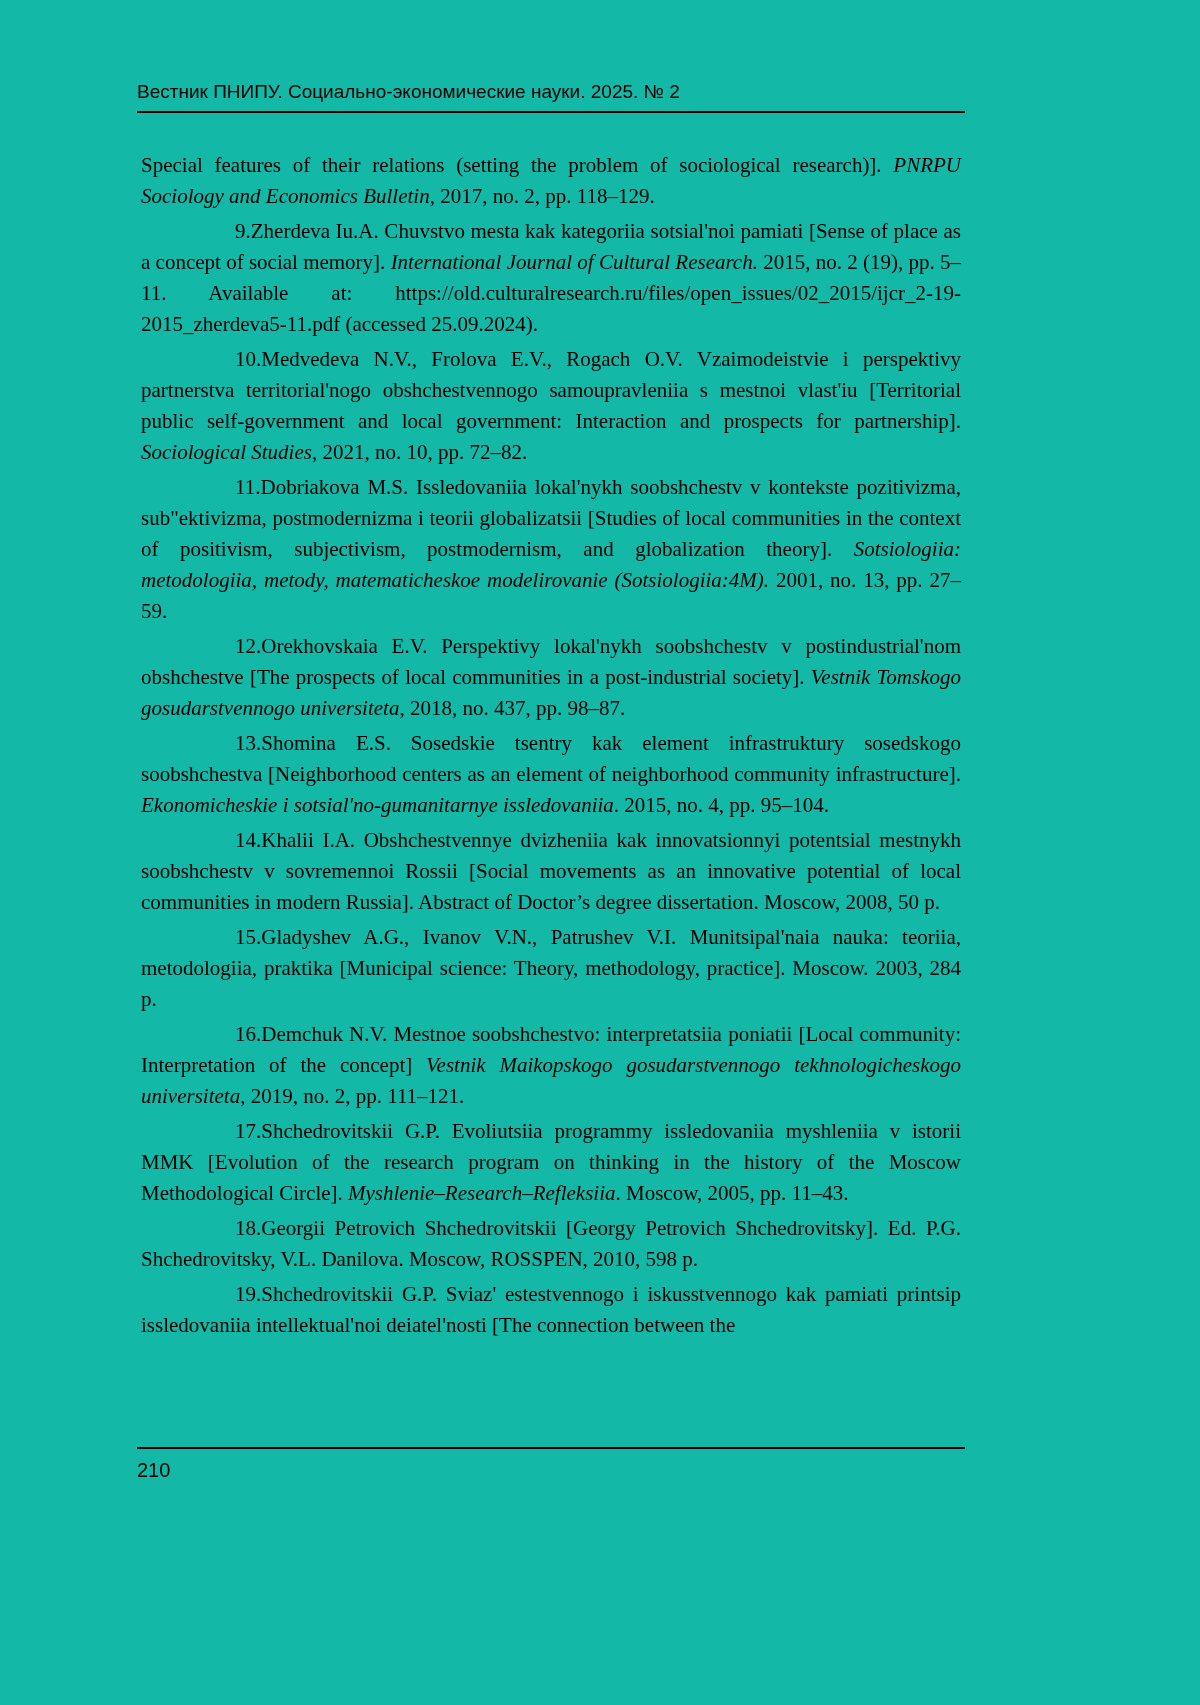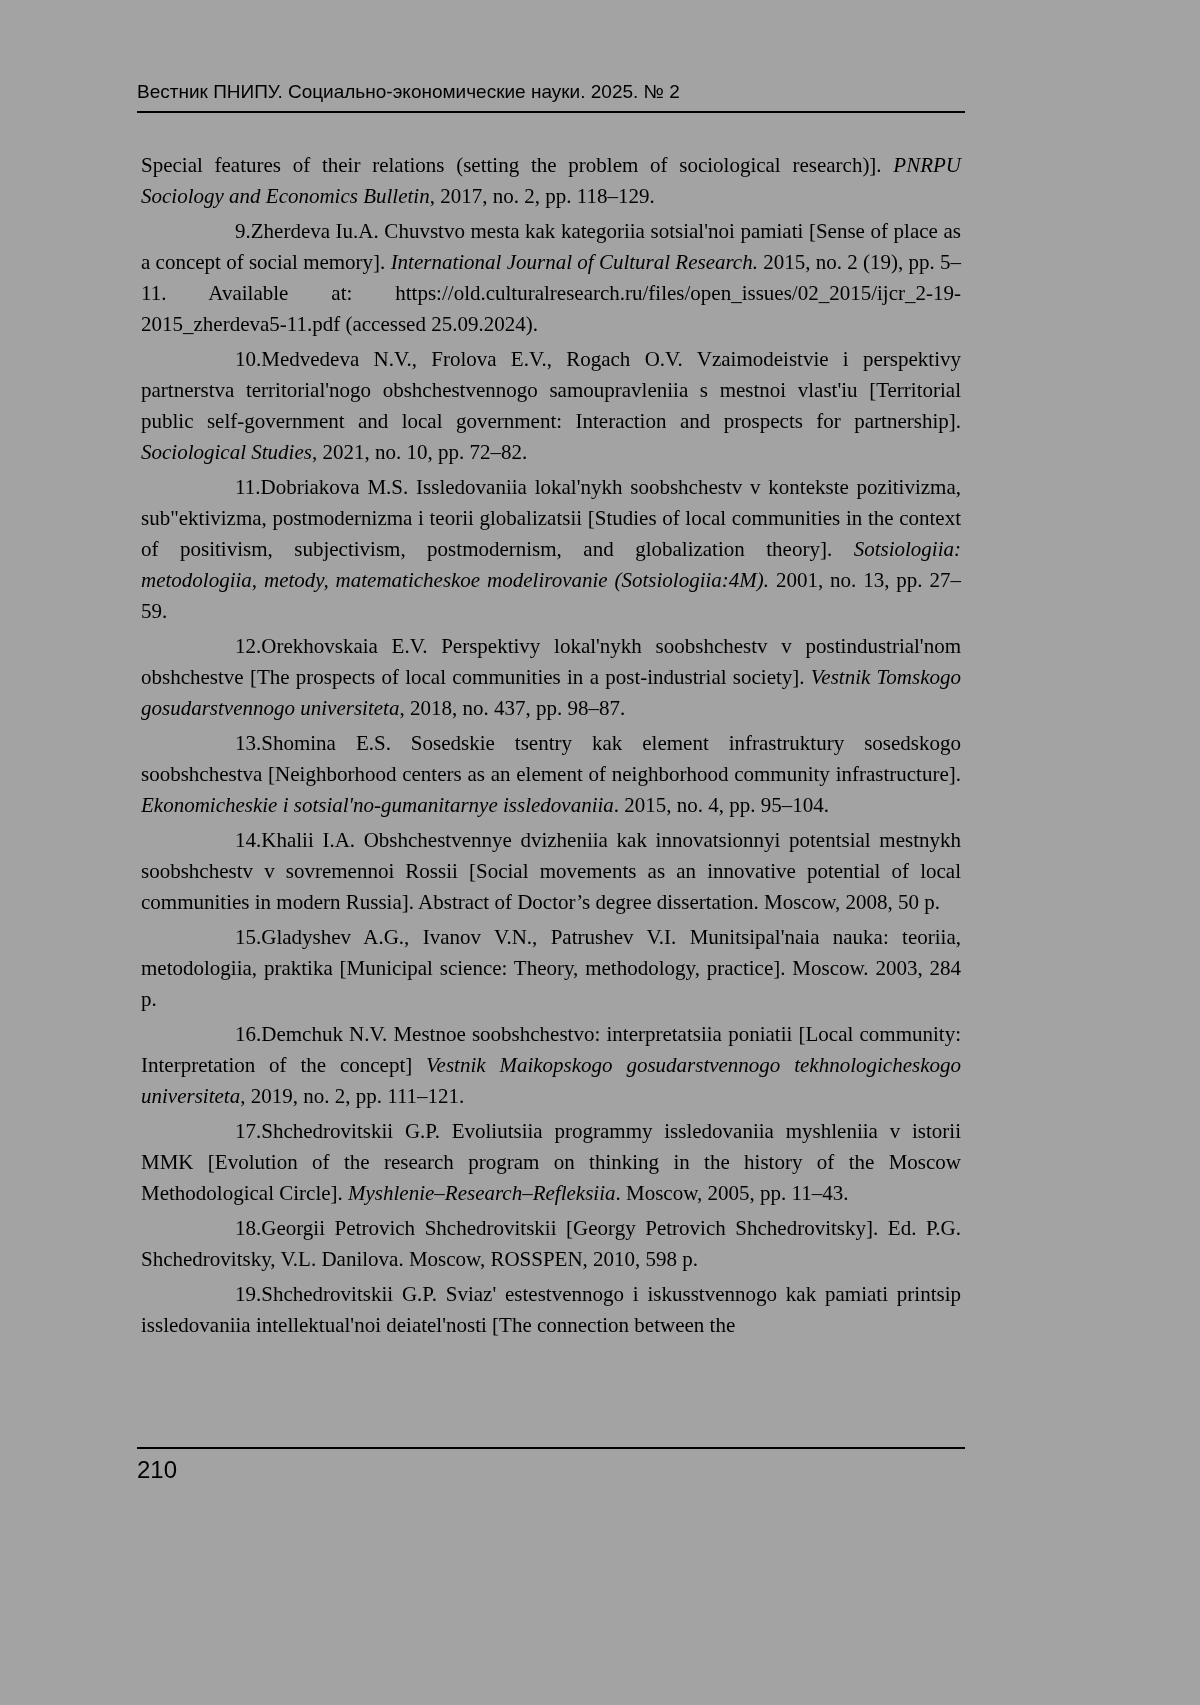--- a/index.html
+++ b/index.html
@@ -4,21 +4,21 @@
 <style>
   html, body {
     margin: 0;
     padding: 0;
     background: #ffffff;
   }
   .page {
     position: relative;
     width: 1200px;
     height: 1705px;
-    background: #a3a3a3;
+    background: #14b8a6;
     color: #000000;
     font-family: "Liberation Serif", "DejaVu Serif", serif;
     overflow: hidden;
   }
   .running-head {
     position: absolute;
     left: 137px;
     top: 80px;
     width: 828px;
     font-family: "Liberation Sans", "DejaVu Sans", sans-serif;
@@ -56,21 +56,21 @@
     top: 1447px;
     width: 828px;
     height: 2px;
     background: #000000;
   }
   .page-number {
     position: absolute;
     left: 137px;
     top: 1457px;
     font-family: "Liberation Sans", "DejaVu Sans", sans-serif;
-    font-size: 24px;
+    font-size: 20px;
     line-height: 26px;
   }
 </style>
 </head>
 <body>
 
 <div class="page">
 
   <div class="running-head">
     <span>Вестник ПНИПУ. Социально-экономические науки. 2025. № 2</span>

